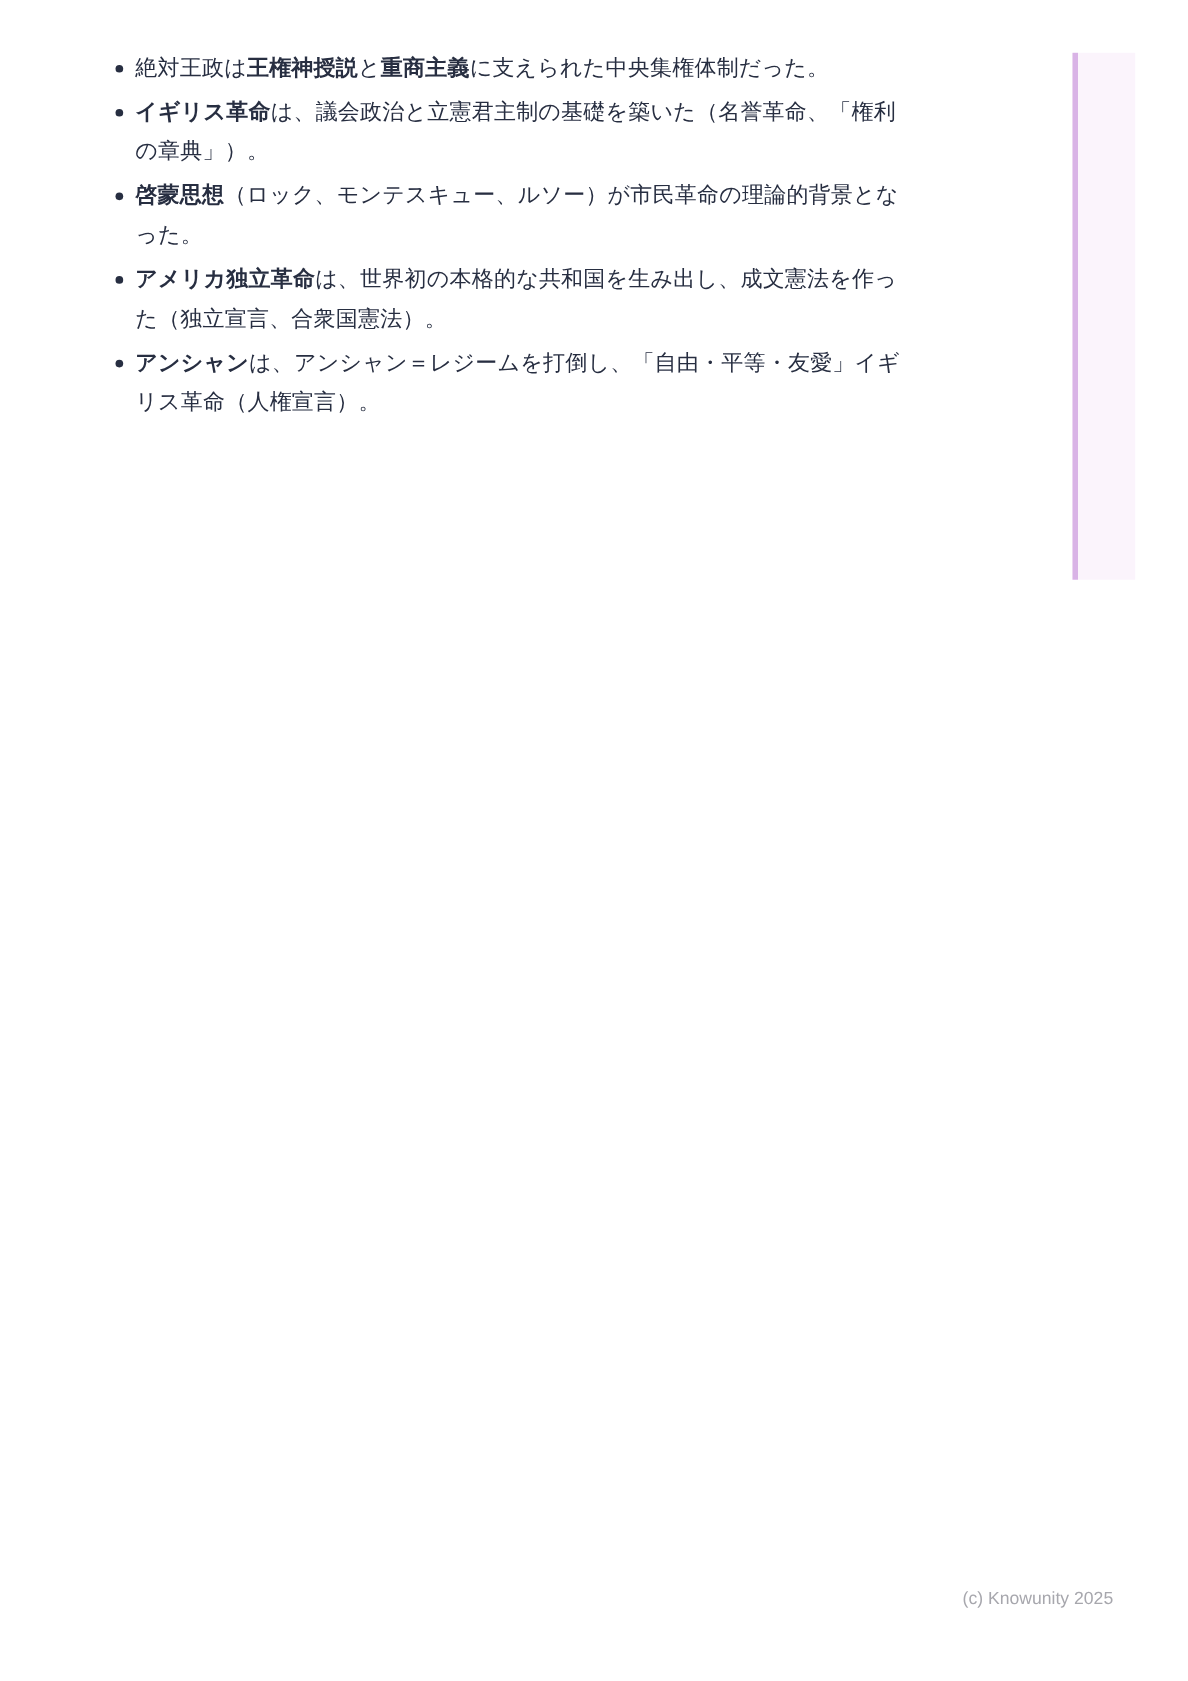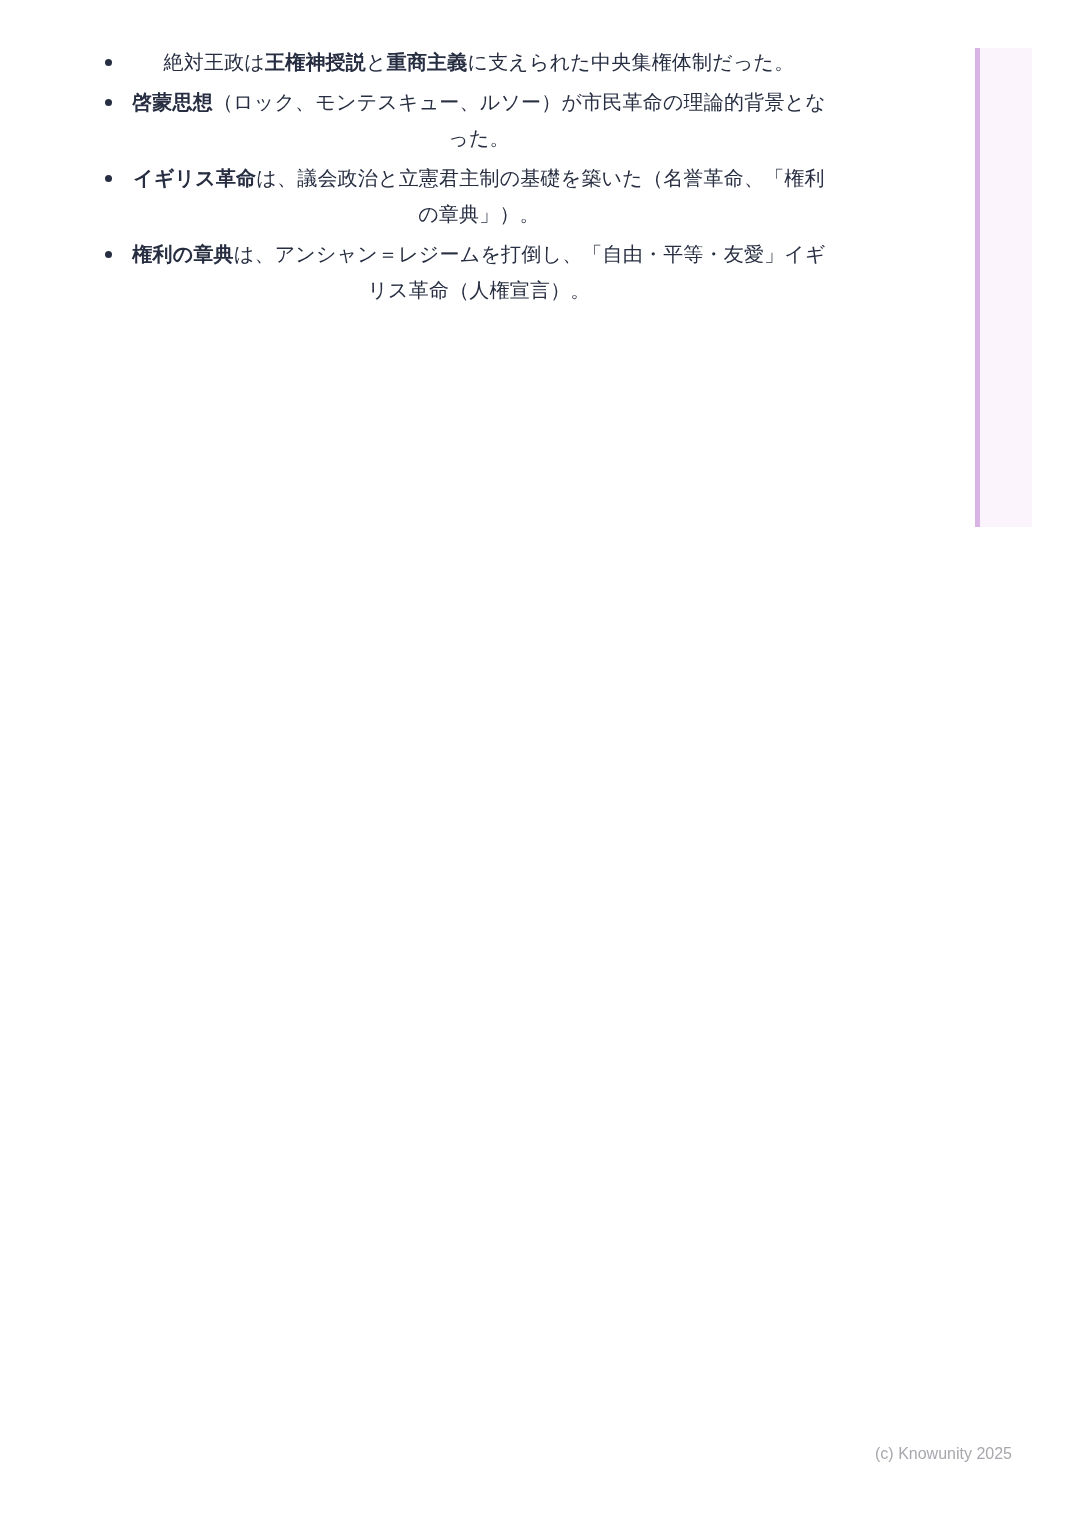--- a/index.html
+++ b/index.html
@@ -19,21 +19,20 @@
     overflow:hidden;
   }
   .content{
     position:absolute;
     left:103px;
     top:44px;
     width:732px;
   }
   ul.bullet-list{
     list-style:none;
-    text-align:center;
   }
   ul.bullet-list li{
     position:relative;
     padding-left:20px;
     font-size:20px;
     line-height:36.5px;
     margin-bottom:3px;
     letter-spacing:0.2px;
   }
   ul.bullet-list li .dot{
@@ -66,21 +65,22 @@
     color:var(--muted-color);
     text-align:right;
   }
 </style>
 </head>
 <body>
 
 <main class="content">
   <ul class="bullet-list">
       <li><span class="dot"></span><span>絶対王政は</span><span class="b">王権神授説</span><span>と</span><span class="b">重商主義</span><span>に支えられた中央集権体制だった。</span></li>
+      <li><span class="dot"></span><span class="b">イギリス革命</span><span>は、議会政治と立憲君主制の基礎を築いた（名誉革命、「権利の章典」）。</span></li>
       <li><span class="dot"></span><span class="b">啓蒙思想</span><span>（ロック、モンテスキュー、ルソー）が市民革命の理論的背景となった。</span></li>
-      <li><span class="dot"></span><span class="b">イギリス革命</span><span>は、議会政治と立憲君主制の基礎を築いた（名誉革命、「権利の章典」）。</span></li>
-      <li><span class="dot"></span><span class="b">権利の章典</span><span>は、アンシャン＝レジームを打倒し、「自由・平等・友愛」イギリス革命（人権宣言）。</span></li>
+      <li><span class="dot"></span><span class="b">アメリカ独立革命</span><span>は、世界初の本格的な共和国を生み出し、成文憲法を作った（独立宣言、合衆国憲法）。</span></li>
+      <li><span class="dot"></span><span class="b">アンシャン</span><span>は、アンシャン＝レジームを打倒し、「自由・平等・友愛」イギリス革命（人権宣言）。</span></li>
     </ul>
 </main>
 
 <div class="accent-bar"></div>
 
 <div class="footer-copyright">(c) Knowunity 2025</div>
 
 </body></html>

